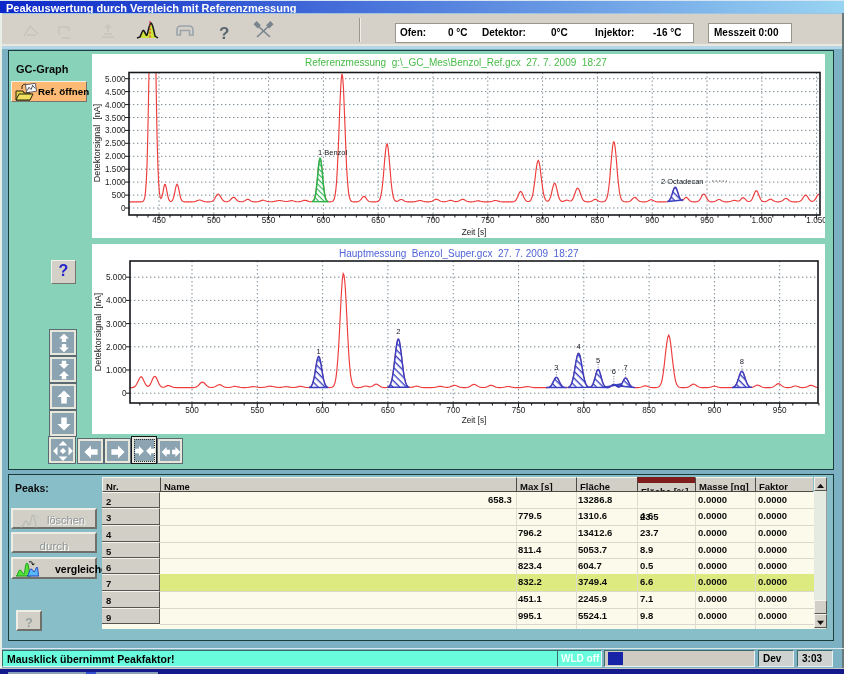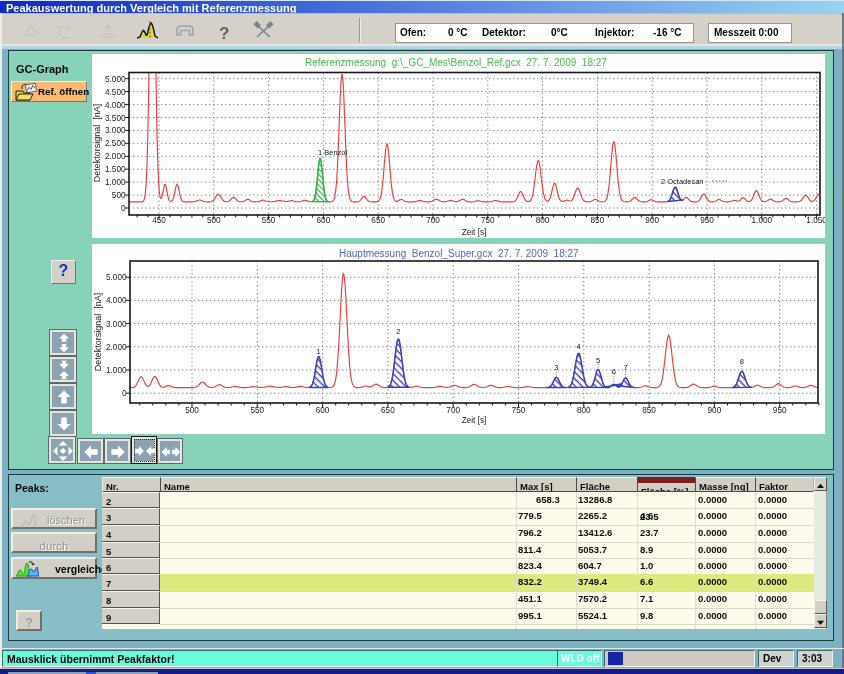--- a/index.html
+++ b/index.html
@@ -413,29 +413,29 @@
 <div style="position:absolute;left:102px;top:477px;width:58px;height:15px;background:#d2cfc6;border-top:1px solid #f5f4ef;border-left:1px solid #f5f4ef;border-bottom:1px solid #4a4a46;box-sizing:border-box;font:bold 9.5px 'Liberation Sans',sans-serif;color:#0c0c0c;padding:3px 0 0 3px;overflow:hidden;white-space:nowrap">Nr.</div>
 <div style="position:absolute;left:160px;top:477px;width:356px;height:15px;background:#d2cfc6;border-top:1px solid #f5f4ef;border-left:1px solid #4a4a46;border-bottom:1px solid #4a4a46;box-sizing:border-box;font:bold 9.5px 'Liberation Sans',sans-serif;color:#0c0c0c;padding:3px 0 0 3px;overflow:hidden;white-space:nowrap">Name</div>
 <div style="position:absolute;left:516px;top:477px;width:60px;height:15px;background:#d2cfc6;border-top:1px solid #f5f4ef;border-left:1px solid #4a4a46;border-bottom:1px solid #4a4a46;box-sizing:border-box;font:bold 9.5px 'Liberation Sans',sans-serif;color:#0c0c0c;padding:3px 0 0 3px;overflow:hidden;white-space:nowrap">Max [s]</div>
 <div style="position:absolute;left:576px;top:477px;width:61px;height:15px;background:#d2cfc6;border-top:1px solid #f5f4ef;border-left:1px solid #4a4a46;border-bottom:1px solid #4a4a46;box-sizing:border-box;font:bold 9.5px 'Liberation Sans',sans-serif;color:#0c0c0c;padding:3px 0 0 3px;overflow:hidden;white-space:nowrap">Fläche</div>
 <div style="position:absolute;left:637px;top:477px;width:58px;height:15px;background:#d2cfc6;border-top:6px solid #7f1d1d;border-left:1px solid #4a4a46;border-bottom:1px solid #4a4a46;box-sizing:border-box;font:bold 9.5px 'Liberation Sans',sans-serif;color:#0c0c0c;padding:3px 0 0 3px;overflow:hidden;white-space:nowrap">Fläche [%]</div>
 <div style="position:absolute;left:695px;top:477px;width:60px;height:15px;background:#d2cfc6;border-top:1px solid #f5f4ef;border-left:1px solid #4a4a46;border-bottom:1px solid #4a4a46;box-sizing:border-box;font:bold 9.5px 'Liberation Sans',sans-serif;color:#0c0c0c;padding:3px 0 0 3px;overflow:hidden;white-space:nowrap">Masse [ng]</div>
 <div style="position:absolute;left:755px;top:477px;width:58px;height:15px;background:#d2cfc6;border-top:1px solid #f5f4ef;border-left:1px solid #4a4a46;border-bottom:1px solid #4a4a46;box-sizing:border-box;font:bold 9.5px 'Liberation Sans',sans-serif;color:#0c0c0c;padding:3px 0 0 3px;overflow:hidden;white-space:nowrap">Faktor</div>
 <div style="position:absolute;left:102px;top:492px;width:712px;height:137px;background:#fbfaeb"></div>
 <div style="position:absolute;left:102px;top:492px;width:58px;height:16px;background:#d2cfc6;border-top:1px solid #f5f4ef;border-bottom:1px solid #55554f;border-right:1px solid #55554f;box-sizing:border-box;font:bold 9.5px 'Liberation Sans',sans-serif;color:#0c0c0c;padding:3px 0 0 4px">2</div>
 <div style="position:absolute;left:160px;top:508px;width:654px;height:1px;background:#d9d8cb"></div>
-<div style="position:absolute;left:536px;top:494px;font:bold 9.5px 'Liberation Sans',sans-serif;color:#0c0c0c">658.3</div>
+<div style="position:absolute;left:488px;top:494px;font:bold 9.5px 'Liberation Sans',sans-serif;color:#0c0c0c">658.3</div>
 <div style="position:absolute;left:578px;top:494px;font:bold 9.5px 'Liberation Sans',sans-serif;color:#0c0c0c">13286.8</div>
 <div style="position:absolute;left:640px;top:511px;font:bold 9.5px 'Liberation Sans',sans-serif;color:#0c0c0c">23.5</div>
 <div style="position:absolute;left:698px;top:494px;font:bold 9.5px 'Liberation Sans',sans-serif;color:#0c0c0c">0.0000</div>
 <div style="position:absolute;left:758px;top:494px;font:bold 9.5px 'Liberation Sans',sans-serif;color:#0c0c0c">0.0000</div>
 <div style="position:absolute;left:102px;top:508px;width:58px;height:17px;background:#d2cfc6;border-top:1px solid #f5f4ef;border-bottom:1px solid #55554f;border-right:1px solid #55554f;box-sizing:border-box;font:bold 9.5px 'Liberation Sans',sans-serif;color:#0c0c0c;padding:3px 0 0 4px">3</div>
 <div style="position:absolute;left:160px;top:525px;width:654px;height:1px;background:#d9d8cb"></div>
 <div style="position:absolute;left:518px;top:510px;font:bold 9.5px 'Liberation Sans',sans-serif;color:#0c0c0c">779.5</div>
-<div style="position:absolute;left:578px;top:510px;font:bold 9.5px 'Liberation Sans',sans-serif;color:#0c0c0c">2265.2</div>
+<div style="position:absolute;left:578px;top:510px;font:bold 9.5px 'Liberation Sans',sans-serif;color:#0c0c0c">1310.6</div>
 <div style="position:absolute;left:640px;top:510px;font:bold 9.5px 'Liberation Sans',sans-serif;color:#0c0c0c">4.6</div>
 <div style="position:absolute;left:698px;top:510px;font:bold 9.5px 'Liberation Sans',sans-serif;color:#0c0c0c">0.0000</div>
 <div style="position:absolute;left:758px;top:510px;font:bold 9.5px 'Liberation Sans',sans-serif;color:#0c0c0c">0.0000</div>
 <div style="position:absolute;left:102px;top:525px;width:58px;height:17px;background:#d2cfc6;border-top:1px solid #f5f4ef;border-bottom:1px solid #55554f;border-right:1px solid #55554f;box-sizing:border-box;font:bold 9.5px 'Liberation Sans',sans-serif;color:#0c0c0c;padding:3px 0 0 4px">4</div>
 <div style="position:absolute;left:160px;top:542px;width:654px;height:1px;background:#d9d8cb"></div>
 <div style="position:absolute;left:518px;top:527px;font:bold 9.5px 'Liberation Sans',sans-serif;color:#0c0c0c">796.2</div>
 <div style="position:absolute;left:578px;top:527px;font:bold 9.5px 'Liberation Sans',sans-serif;color:#0c0c0c">13412.6</div>
 <div style="position:absolute;left:640px;top:527px;font:bold 9.5px 'Liberation Sans',sans-serif;color:#0c0c0c">23.7</div>
 <div style="position:absolute;left:698px;top:527px;font:bold 9.5px 'Liberation Sans',sans-serif;color:#0c0c0c">0.0000</div>
 <div style="position:absolute;left:758px;top:527px;font:bold 9.5px 'Liberation Sans',sans-serif;color:#0c0c0c">0.0000</div>
@@ -443,35 +443,35 @@
 <div style="position:absolute;left:160px;top:558px;width:654px;height:1px;background:#d9d8cb"></div>
 <div style="position:absolute;left:518px;top:544px;font:bold 9.5px 'Liberation Sans',sans-serif;color:#0c0c0c">811.4</div>
 <div style="position:absolute;left:578px;top:544px;font:bold 9.5px 'Liberation Sans',sans-serif;color:#0c0c0c">5053.7</div>
 <div style="position:absolute;left:640px;top:544px;font:bold 9.5px 'Liberation Sans',sans-serif;color:#0c0c0c">8.9</div>
 <div style="position:absolute;left:698px;top:544px;font:bold 9.5px 'Liberation Sans',sans-serif;color:#0c0c0c">0.0000</div>
 <div style="position:absolute;left:758px;top:544px;font:bold 9.5px 'Liberation Sans',sans-serif;color:#0c0c0c">0.0000</div>
 <div style="position:absolute;left:102px;top:558px;width:58px;height:16px;background:#d2cfc6;border-top:1px solid #f5f4ef;border-bottom:1px solid #55554f;border-right:1px solid #55554f;box-sizing:border-box;font:bold 9.5px 'Liberation Sans',sans-serif;color:#0c0c0c;padding:3px 0 0 4px">6</div>
 <div style="position:absolute;left:160px;top:574px;width:654px;height:1px;background:#d9d8cb"></div>
 <div style="position:absolute;left:518px;top:560px;font:bold 9.5px 'Liberation Sans',sans-serif;color:#0c0c0c">823.4</div>
 <div style="position:absolute;left:578px;top:560px;font:bold 9.5px 'Liberation Sans',sans-serif;color:#0c0c0c">604.7</div>
-<div style="position:absolute;left:640px;top:560px;font:bold 9.5px 'Liberation Sans',sans-serif;color:#0c0c0c">1.0</div>
+<div style="position:absolute;left:640px;top:560px;font:bold 9.5px 'Liberation Sans',sans-serif;color:#0c0c0c">0.5</div>
 <div style="position:absolute;left:698px;top:560px;font:bold 9.5px 'Liberation Sans',sans-serif;color:#0c0c0c">0.0000</div>
 <div style="position:absolute;left:758px;top:560px;font:bold 9.5px 'Liberation Sans',sans-serif;color:#0c0c0c">0.0000</div>
 <div style="position:absolute;left:160px;top:574px;width:654px;height:17px;background:#dcea80"></div>
 <div style="position:absolute;left:102px;top:574px;width:58px;height:17px;background:#d2cfc6;border-top:1px solid #f5f4ef;border-bottom:1px solid #55554f;border-right:1px solid #55554f;box-sizing:border-box;font:bold 9.5px 'Liberation Sans',sans-serif;color:#0c0c0c;padding:3px 0 0 4px">7</div>
 <div style="position:absolute;left:160px;top:591px;width:654px;height:1px;background:#d9d8cb"></div>
 <div style="position:absolute;left:518px;top:576px;font:bold 9.5px 'Liberation Sans',sans-serif;color:#0c0c0c">832.2</div>
 <div style="position:absolute;left:578px;top:576px;font:bold 9.5px 'Liberation Sans',sans-serif;color:#0c0c0c">3749.4</div>
 <div style="position:absolute;left:640px;top:576px;font:bold 9.5px 'Liberation Sans',sans-serif;color:#0c0c0c">6.6</div>
 <div style="position:absolute;left:698px;top:576px;font:bold 9.5px 'Liberation Sans',sans-serif;color:#0c0c0c">0.0000</div>
 <div style="position:absolute;left:758px;top:576px;font:bold 9.5px 'Liberation Sans',sans-serif;color:#0c0c0c">0.0000</div>
 <div style="position:absolute;left:102px;top:591px;width:58px;height:17px;background:#d2cfc6;border-top:1px solid #f5f4ef;border-bottom:1px solid #55554f;border-right:1px solid #55554f;box-sizing:border-box;font:bold 9.5px 'Liberation Sans',sans-serif;color:#0c0c0c;padding:3px 0 0 4px">8</div>
 <div style="position:absolute;left:160px;top:608px;width:654px;height:1px;background:#d9d8cb"></div>
 <div style="position:absolute;left:518px;top:593px;font:bold 9.5px 'Liberation Sans',sans-serif;color:#0c0c0c">451.1</div>
-<div style="position:absolute;left:578px;top:593px;font:bold 9.5px 'Liberation Sans',sans-serif;color:#0c0c0c">7570.2</div>
+<div style="position:absolute;left:578px;top:593px;font:bold 9.5px 'Liberation Sans',sans-serif;color:#0c0c0c">2245.9</div>
 <div style="position:absolute;left:640px;top:593px;font:bold 9.5px 'Liberation Sans',sans-serif;color:#0c0c0c">7.1</div>
 <div style="position:absolute;left:698px;top:593px;font:bold 9.5px 'Liberation Sans',sans-serif;color:#0c0c0c">0.0000</div>
 <div style="position:absolute;left:758px;top:593px;font:bold 9.5px 'Liberation Sans',sans-serif;color:#0c0c0c">0.0000</div>
 <div style="position:absolute;left:102px;top:608px;width:58px;height:16px;background:#d2cfc6;border-top:1px solid #f5f4ef;border-bottom:1px solid #55554f;border-right:1px solid #55554f;box-sizing:border-box;font:bold 9.5px 'Liberation Sans',sans-serif;color:#0c0c0c;padding:3px 0 0 4px">9</div>
 <div style="position:absolute;left:160px;top:624px;width:654px;height:1px;background:#d9d8cb"></div>
 <div style="position:absolute;left:518px;top:610px;font:bold 9.5px 'Liberation Sans',sans-serif;color:#0c0c0c">995.1</div>
 <div style="position:absolute;left:578px;top:610px;font:bold 9.5px 'Liberation Sans',sans-serif;color:#0c0c0c">5524.1</div>
 <div style="position:absolute;left:640px;top:610px;font:bold 9.5px 'Liberation Sans',sans-serif;color:#0c0c0c">9.8</div>
 <div style="position:absolute;left:698px;top:610px;font:bold 9.5px 'Liberation Sans',sans-serif;color:#0c0c0c">0.0000</div>
 <div style="position:absolute;left:758px;top:610px;font:bold 9.5px 'Liberation Sans',sans-serif;color:#0c0c0c">0.0000</div>

